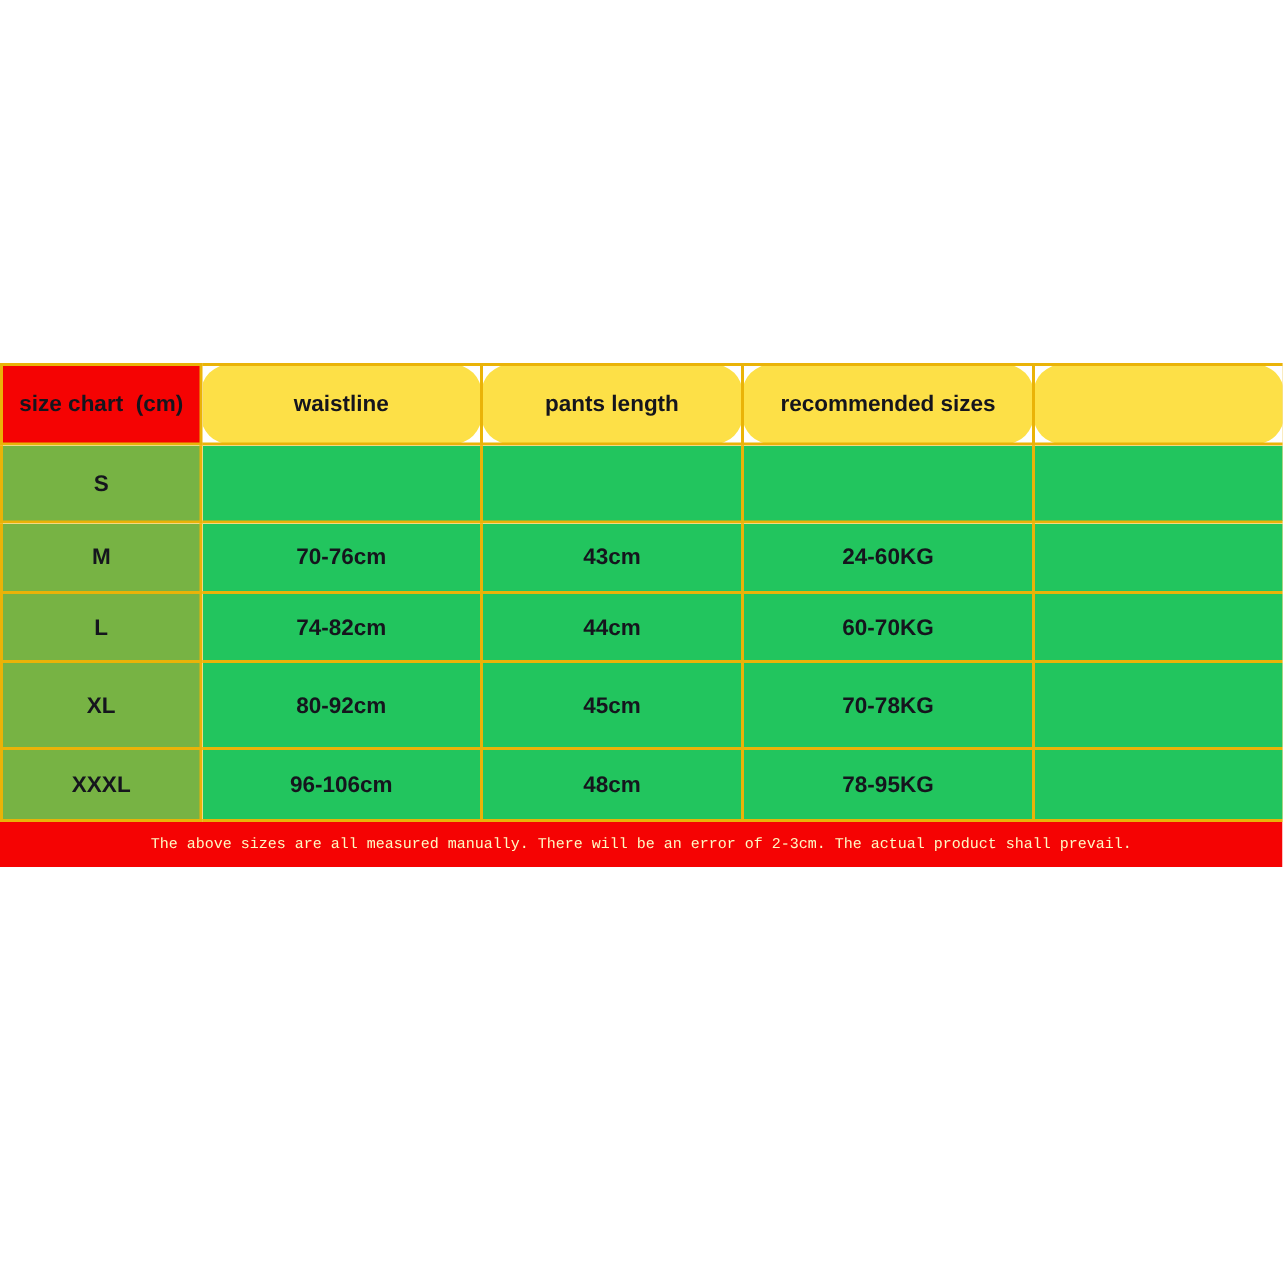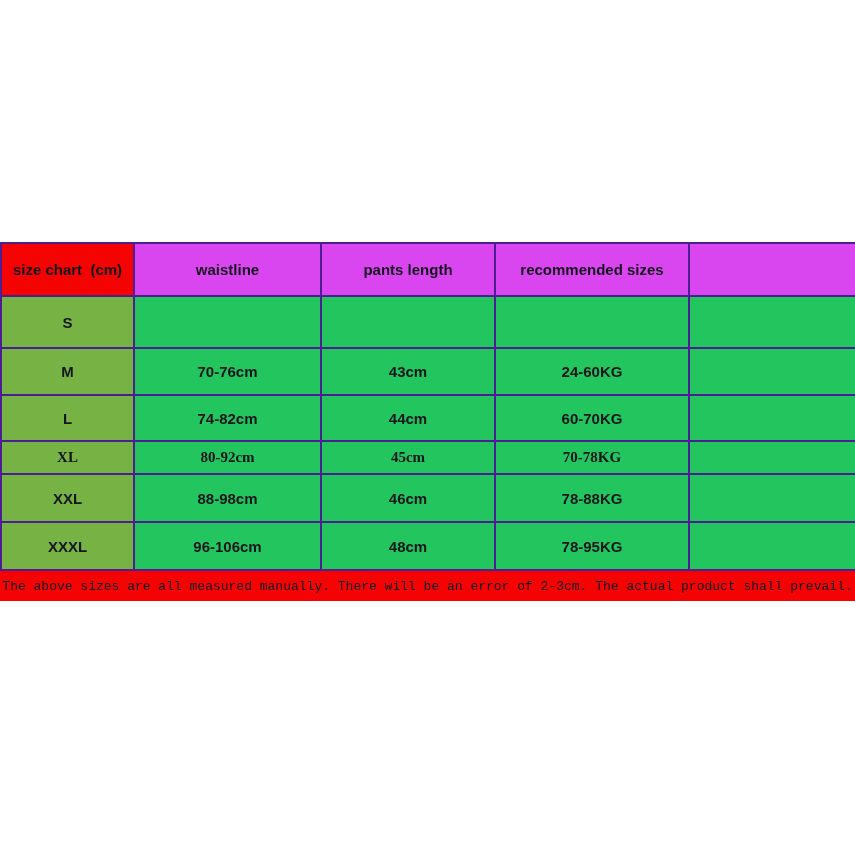--- a/index.html
+++ b/index.html
@@ -18,57 +18,57 @@
     top: 242px;
     left: 0;
     width: 855px;
   }
   table.size-chart {
     border-collapse: collapse;
     table-layout: fixed;
     width: 855px;
   }
   table.size-chart td {
-    border: 2px solid #4c1d95;
+    border: 2px solid #eab308;
     padding: 0;
     text-align: center;
     vertical-align: middle;
     font-weight: 700;
     font-size: 15px;
     color: #15151d;
     overflow: hidden;
   }
   
   tr.row-header  { height: 53px; }
   tr.row-s       { height: 52px; }
   tr.row-m       { height: 47px; }
   tr.row-l       { height: 46px; }
-  tr.row-xl      { height: 33px; font-family: Liberation Serif, serif; }
+  tr.row-xl      { height: 58px; }
   tr.row-xxl     { height: 48px; }
   tr.row-xxxl    { height: 48px; }
 
   td.hdr-red    { background: #f50303; }
-  td.hdr-yellow { background: #d946ef; }
+  td.hdr-yellow { background: #fde047; border-radius: 19px; }
   td.size-green { background: #77b344; }
   td.cell-blue  { background: #22c55e; }
   td.pre        { white-space: pre; }
 
   .banner {
     width: 855px;
     height: 30px;
     background: #f50303;
     display: flex;
     align-items: center;
     justify-content: center;
     box-sizing: border-box;
   }
   .banner span {
     font-family: "Liberation Mono", monospace;
-    font-size: 13px;
-    color: #0f172a;
+    font-size: 10px;
+    color: #fef9c3;
     white-space: nowrap;
   }
 </style>
 </head>
 <body>
 
 <div class="chart-wrap">
 
   <table class="size-chart">
     <colgroup>
@@ -113,27 +113,20 @@
     </tr>
 
     <tr class="row-xl">
       <td class="size-green">XL</td>
       <td class="cell-blue">80-92cm</td>
       <td class="cell-blue">45cm</td>
       <td class="cell-blue">70-78KG</td>
       <td class="cell-blue"></td>
     </tr>
 
-    <tr class="row-xxl">
-      <td class="size-green">XXL</td>
-      <td class="cell-blue">88-98cm</td>
-      <td class="cell-blue">46cm</td>
-      <td class="cell-blue">78-88KG</td>
-      <td class="cell-blue"></td>
-    </tr>
 
     <tr class="row-xxxl">
       <td class="size-green">XXXL</td>
       <td class="cell-blue">96-106cm</td>
       <td class="cell-blue">48cm</td>
       <td class="cell-blue">78-95KG</td>
       <td class="cell-blue"></td>
     </tr>
   </tbody>
     </table>

